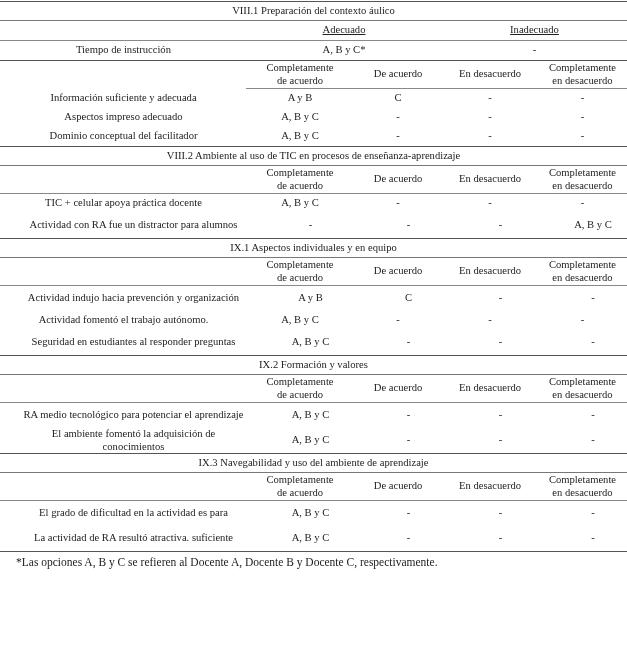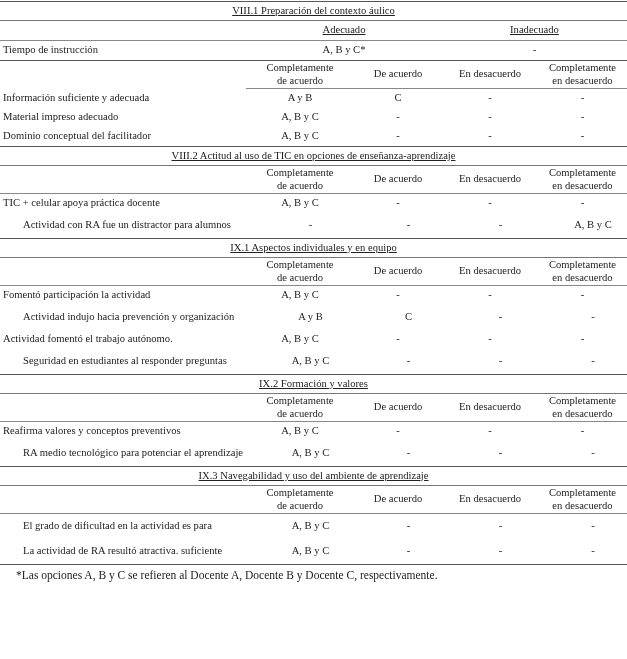--- a/index.html
+++ b/index.html
@@ -1,23 +1,23 @@
 <!DOCTYPE html>
 <html><head>
 <meta charset="utf-8">
 <style>
   html,body{margin:0;padding:0;background:#fff;}
   body{width:627px;height:659px;overflow:hidden;font-family:"DejaVu Serif","Liberation Serif",serif;color:#222;}
   .wrap{position:relative;width:627px;padding-top:1px;}
   table{border-collapse:collapse;width:627px;table-layout:fixed;font-size:10.6px;line-height:12.5px;font-family:"Liberation Serif","DejaVu Serif",serif;}
   col.c0{width:246px;} col.c1{width:108px;} col.c2{width:88px;} col.c3{width:96px;} col.c4{width:89px;}
   td{padding:0 2px;vertical-align:middle;}
-  td.lbl{text-align:left;padding-left:3px;}
+  td.lbl{text-align:center;padding-left:3px;}
   td.ctr{text-align:center;}
-  tr.sec td{text-align:center;height:18px;border-top:1.5px solid #555;border-bottom:1px solid #777;text-decoration:underline;}
+  tr.sec td{text-align:center;height:18px;border-top:1.5px solid #555;border-bottom:1px solid #777;}
   tr.sec.first td{border-top:1.5px solid #555;}
   tr.hdr td{height:27px;border-bottom:1px solid #888;}
   tr.hdr td.blank{border-bottom:1px solid #888;}
   tr.row td{height:19px;}
   tr.row.tall td{height:25px;padding-left:23px;}
   tr.ad td{height:19px;border-bottom:1px solid #888;text-decoration:underline;}
   tr.adv td{height:19px;border-bottom:1.5px solid #555;}
   tr.last td{border-bottom:1.5px solid #555;}
   .foot{font-size:11.5px;padding-left:16px;padding-top:4px;font-family:"Liberation Serif","DejaVu Serif",serif;}
 </style>
@@ -65,35 +65,35 @@
           </td>
         </tr>
         <tr class="row">
           <td class="lbl">Información suficiente y adecuada</td>
           <td class="ctr">A y B</td>
           <td class="ctr">C</td>
           <td class="ctr">-</td>
           <td class="ctr">-</td>
         </tr>
         <tr class="row">
-          <td class="lbl">Material impreso adecuado</td>
+          <td class="lbl">Aspectos impreso adecuado</td>
           <td class="ctr">A, B y C</td>
           <td class="ctr">-</td>
           <td class="ctr">-</td>
           <td class="ctr">-</td>
         </tr>
         <tr class="row last">
           <td class="lbl">Dominio conceptual del facilitador</td>
           <td class="ctr">A, B y C</td>
           <td class="ctr">-</td>
           <td class="ctr">-</td>
           <td class="ctr">-</td>
         </tr>
         <tr class="sec">
-          <td colspan="5">VIII.2 Actitud al uso de TIC en opciones de enseñanza-aprendizaje</td>
+          <td colspan="5">VIII.2 Ambiente al uso de TIC en procesos de enseñanza-aprendizaje</td>
         </tr>
         <tr class="hdr">
           <td class="blank"></td>
           <td class="ctr">
             <div>Completamente</div>
             <div>de acuerdo</div>
           </td>
           <td class="ctr">
             <div>De acuerdo</div>
           </td>
@@ -131,27 +131,20 @@
           <td class="ctr">
             <div>De acuerdo</div>
           </td>
           <td class="ctr">
             <div>En desacuerdo</div>
           </td>
           <td class="ctr">
             <div>Completamente</div>
             <div>en desacuerdo</div>
           </td>
-        </tr>
-        <tr class="row">
-          <td class="lbl">Fomentó participación la actividad</td>
-          <td class="ctr">A, B y C</td>
-          <td class="ctr">-</td>
-          <td class="ctr">-</td>
-          <td class="ctr">-</td>
         </tr>
         <tr class="row tall">
           <td class="lbl">Actividad indujo hacia prevención y organización</td>
           <td class="ctr">A y B</td>
           <td class="ctr">C</td>
           <td class="ctr">-</td>
           <td class="ctr">-</td>
         </tr>
         <tr class="row">
           <td class="lbl">Actividad fomentó el trabajo autónomo.</td>
@@ -180,29 +173,29 @@
             <div>De acuerdo</div>
           </td>
           <td class="ctr">
             <div>En desacuerdo</div>
           </td>
           <td class="ctr">
             <div>Completamente</div>
             <div>en desacuerdo</div>
           </td>
         </tr>
-        <tr class="row">
-          <td class="lbl">Reafirma valores y conceptos preventivos</td>
-          <td class="ctr">A, B y C</td>
-          <td class="ctr">-</td>
-          <td class="ctr">-</td>
-          <td class="ctr">-</td>
-        </tr>
         <tr class="row tall">
           <td class="lbl">RA medio tecnológico para potenciar el aprendizaje</td>
+          <td class="ctr">A, B y C</td>
+          <td class="ctr">-</td>
+          <td class="ctr">-</td>
+          <td class="ctr">-</td>
+        </tr>
+        <tr class="row tall last">
+          <td class="lbl">El ambiente fomentó la adquisición de conocimientos</td>
           <td class="ctr">A, B y C</td>
           <td class="ctr">-</td>
           <td class="ctr">-</td>
           <td class="ctr">-</td>
         </tr>
         <tr class="sec">
           <td colspan="5">IX.3 Navegabilidad y uso del ambiente de aprendizaje</td>
         </tr>
         <tr class="hdr">
           <td class="blank"></td>

